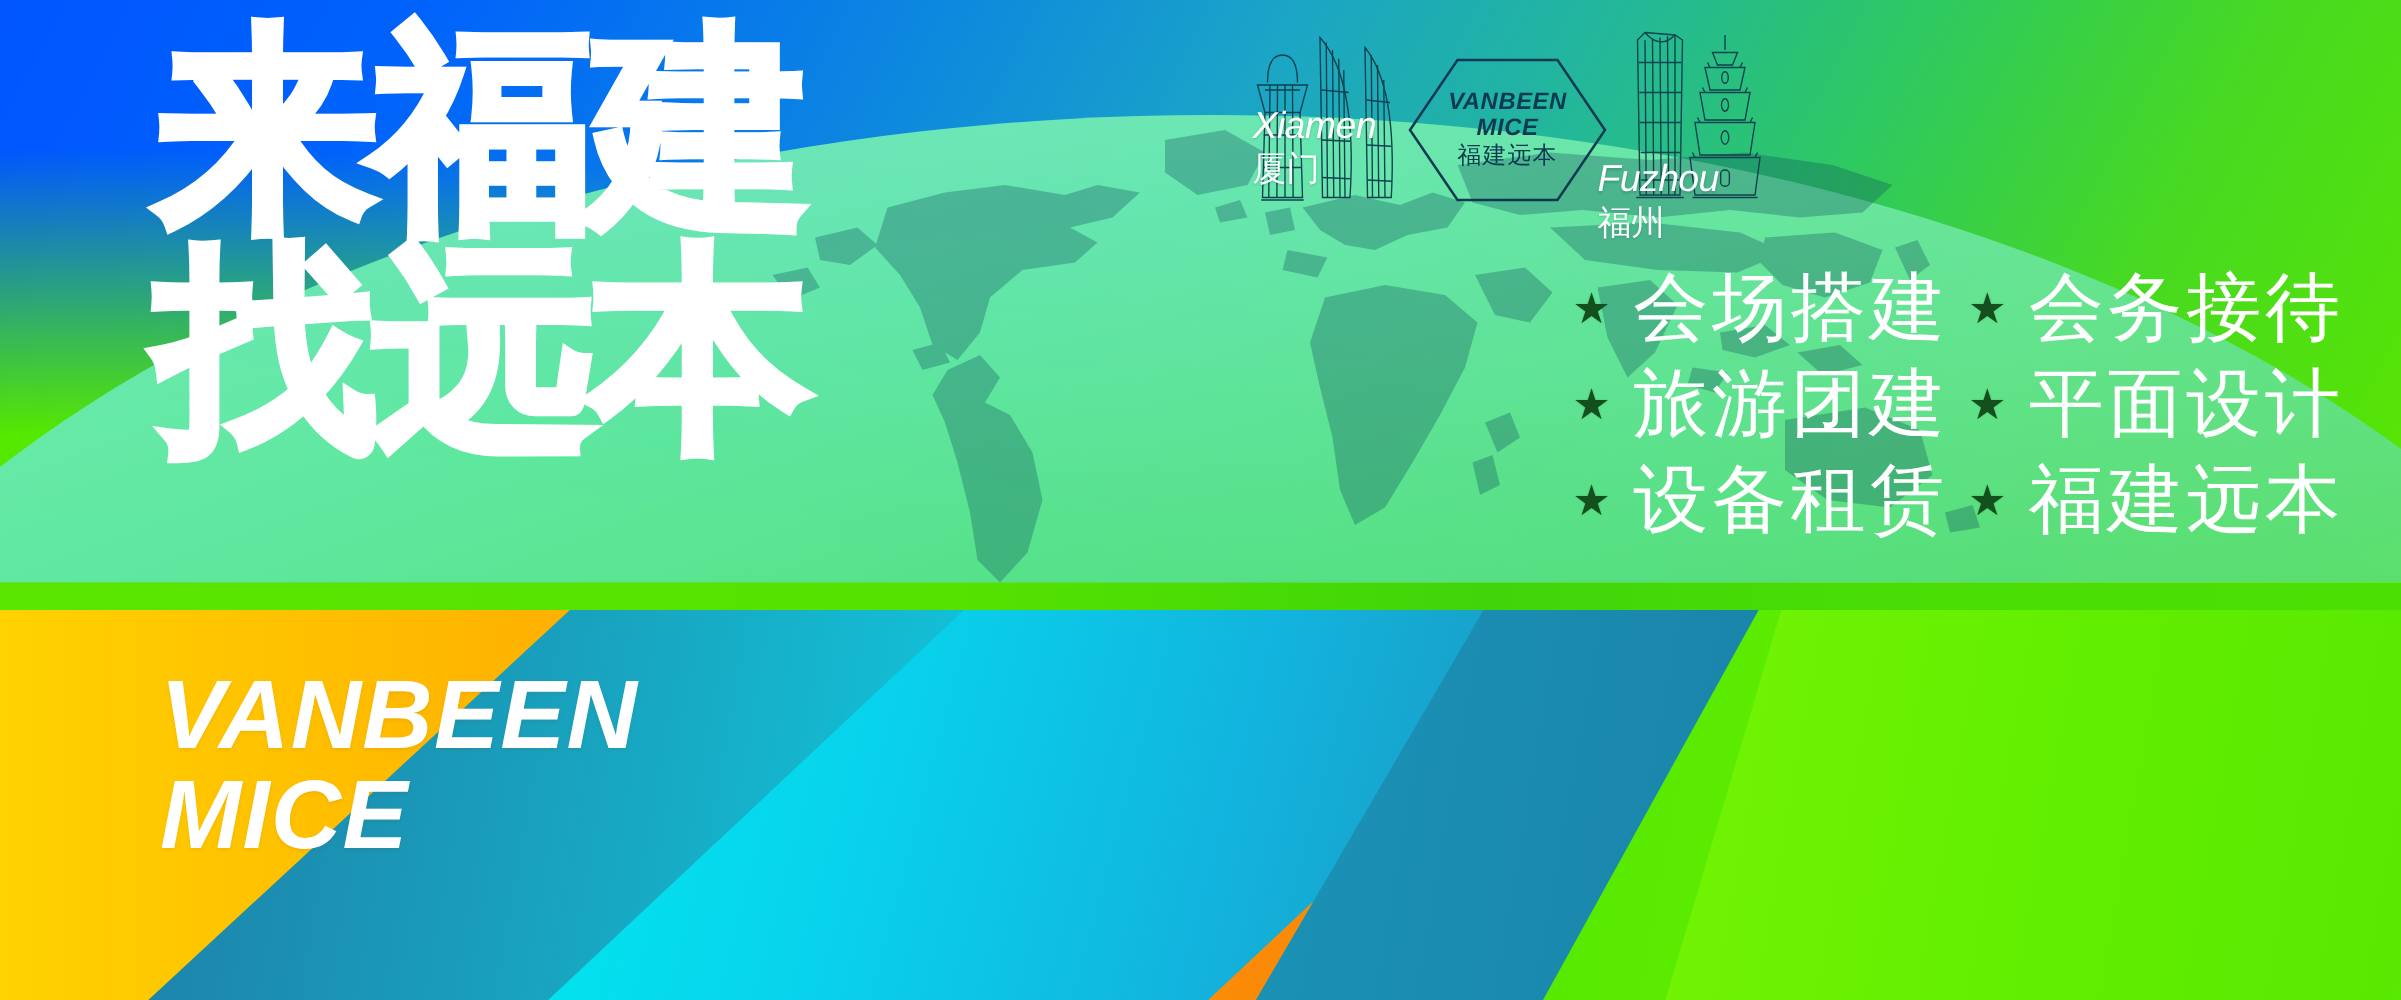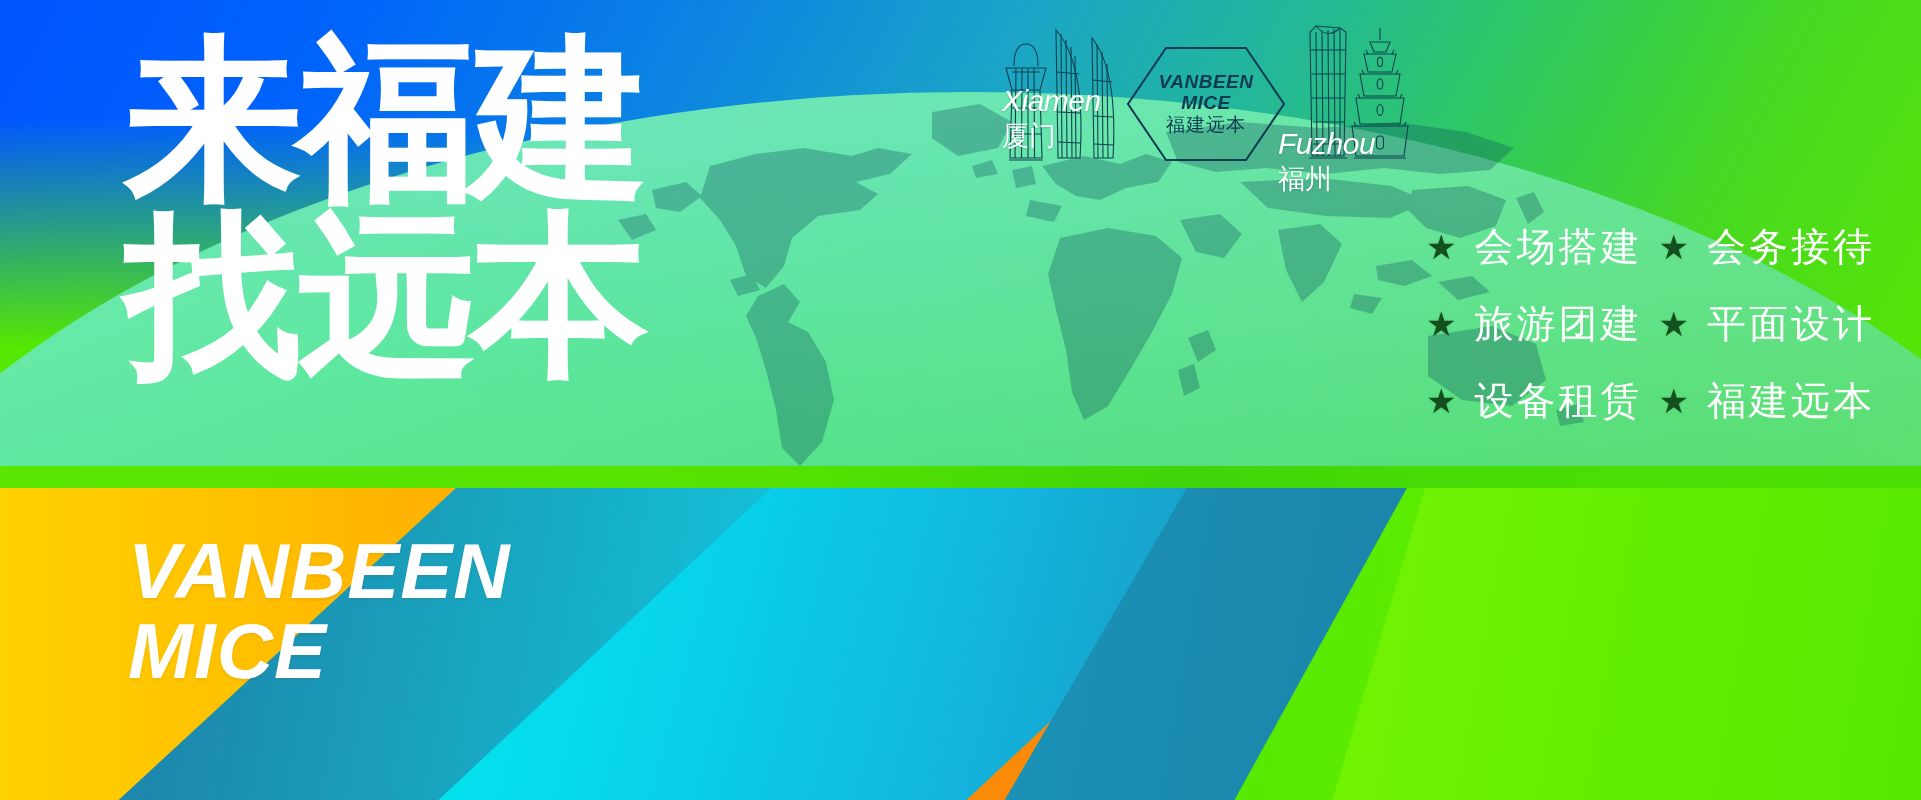--- a/index.html
+++ b/index.html
@@ -43,24 +43,24 @@
   }
   
   .world-map{
     position:absolute;left:560px;top:70px;width:1030px;height:400px;
     opacity:.30;
   }
   .world-map svg{width:100%;height:100%;display:block;}
 
   
   .headline{
-    position:absolute;left:126px;top:35px;
+    position:absolute;left:126px;top:20px;
     z-index:6;
     color:#ffffff;
-    font-weight:400;
+    font-weight:700;
     font-size:175px;
     line-height:.97;
     letter-spacing:-2px;
     text-shadow:0 2px 0 rgba(0,0,0,.02);
     -webkit-text-stroke:7px #ffffff;
     font-family:"DejaVu Sans","Liberation Sans",sans-serif;
   }
   .headline .hl-line{display:block;white-space:nowrap;}
   .headline .hl-line + .hl-line{margin-top:6px;}
 
@@ -75,21 +75,21 @@
     display:flex;align-items:center;gap:18px;
     height:77px;
   }
   .svc .star{
     color:#14501d;font-size:34px;line-height:1;
     flex:0 0 auto;
     filter:drop-shadow(0 0 1px rgba(0,0,0,.15));
   }
   .svc .label{
     color:#ffffff;
-    font-size:39px;
+    font-size:60px;
     letter-spacing:3px;
     white-space:nowrap;
     font-weight:400;
     font-family:"DejaVu Sans","Liberation Sans",sans-serif;
     text-align:right;
   }
 
   
   .cities{
     position:absolute;right:505px;top:6px;z-index:8;

